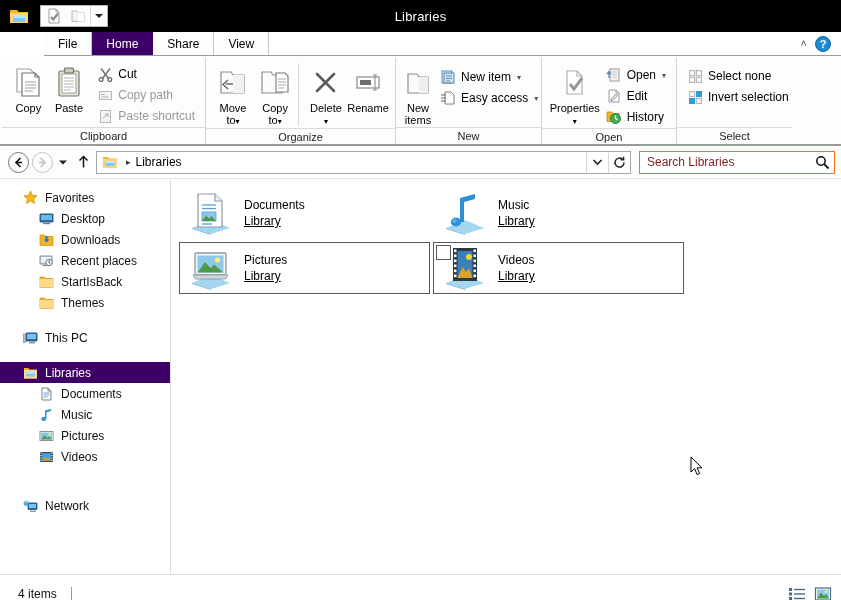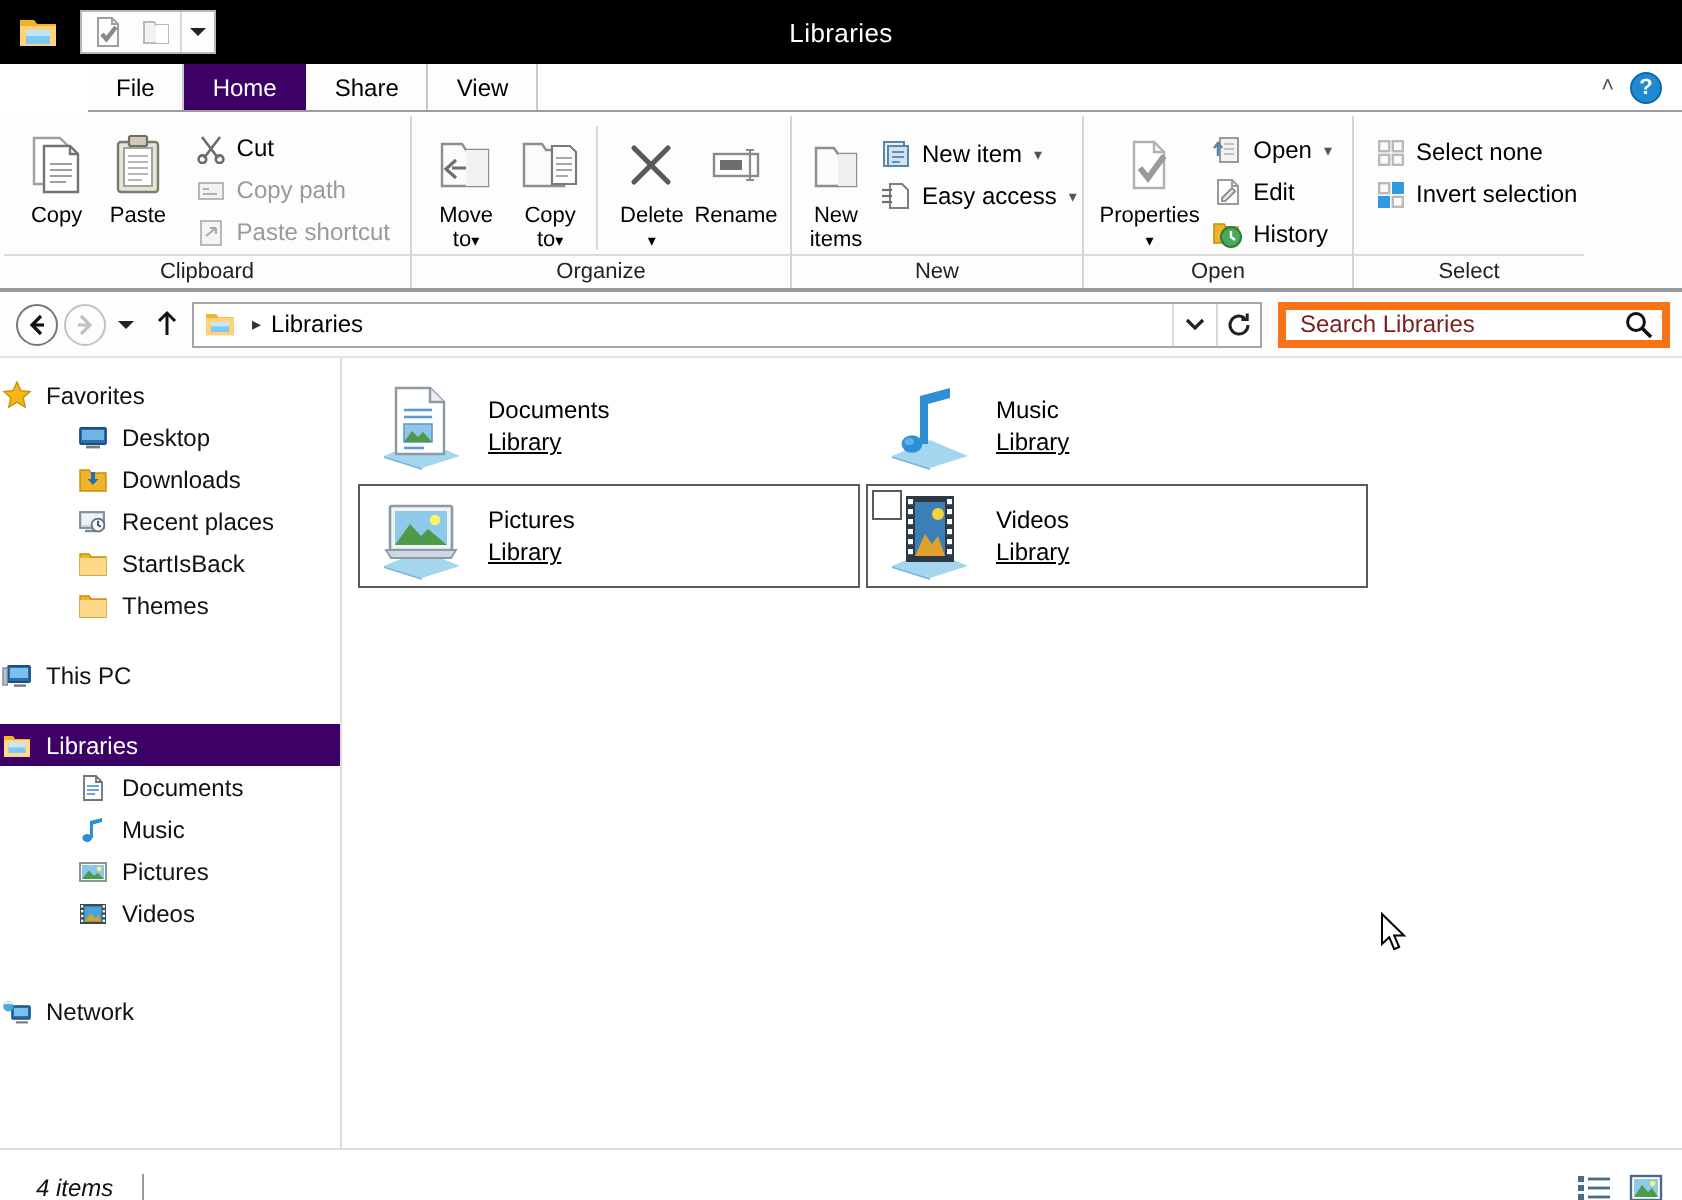--- a/index.html
+++ b/index.html
@@ -136,35 +136,35 @@
     min-width: 0;
   }
   .crumb-ico { width: 18px; height: 16px; display:flex; align-items:center; justify-content:center; margin-right:2px;}
   .crumb-sep { font-size: 9px; color: #333; padding: 0 5px; }
   .crumb-txt { font-size: 12px; color: #000; }
   .crumb-tools { margin-left:auto; display:flex; align-items:center; }
   .crumb-tool { width: 22px; height: 21px; display:flex; align-items:center; justify-content:center;
     font-size: 11px; color:#222; border-left: 1px solid #d9d9d9; }
 
   .searchbox {
-    width: 196px; height: 23px; border: 4px solid #f97316; background: #fff;
+    width: 196px; height: 23px; border: 1px solid #f97316; background: #fff;
     display: flex; align-items: center; padding: 0 4px 0 7px; margin-left: 8px; justify-content: space-between;
   }
   .search-ph { flex:1; font-size: 12px; color: #7b1f1f; }
   .search-ico { width: 16px; height:16px; display:flex; align-items:center; justify-content:center; }
 
   
   .body { display: flex; height: 396px; border-top: 1px solid #e2e2e2; }
   .navpane {
     width: 171px; background: #ffffff; border-right: 1px solid #dcdcdc;
     padding-top: 8px; overflow: hidden; position: relative;
   }
   .navitem {
     height: 21px; display: flex; align-items: center; gap: 6px;
-    font-size: 12px; color: #111; 
+    font-size: 12px; color: #111; padding-left: 22px;
   }
   .navitem.child { padding-left: 38px; }
   .navitem.selected { background: #3d0066; color: #ffffff; }
   .navitem .nico { width: 17px; height: 16px; display:flex; align-items:center; justify-content:center; flex:0 0 17px;}
   .navgap { height: 14px; }
 
   .content { flex: 1; background: #ffffff; position: relative; padding: 8px 0 0 8px; }
   .tiles { display: flex; flex-wrap: wrap; }
   .tile {
     width: 251px; height: 52px; display: flex; align-items: center;
@@ -180,21 +180,21 @@
     position: absolute; left: 2px; top: 2px; width: 15px; height: 15px;
     background: #ffffff; border: 1px solid #5a5a5a;
   }
   .cursor { position: absolute; left: 519px; top: 277px; width: 16px; height: 22px; pointer-events:none; }
 
   
   .statusbar {
     height: 38px; border-top: 1px solid #dcdcdc; background: #ffffff;
     display: flex; align-items: center; padding: 0 8px 0 18px;
   }
-  .status-txt { font-size: 12px; color: #111; font-style: italic; }
+  .status-txt { font-size: 12px; color: #111; }
   .status-sep { width: 1px; height: 14px; background: #9a9a9a; margin-left: 14px; }
   .viewbtns { margin-left: auto; display: flex; align-items: center; gap: 6px; }
   .viewbtn { width: 20px; height: 18px; display:flex; align-items:center; justify-content:center; }
 </style>
 </head>
 <body>
 
 <div id="app">
 
   <div class="titlebar">

